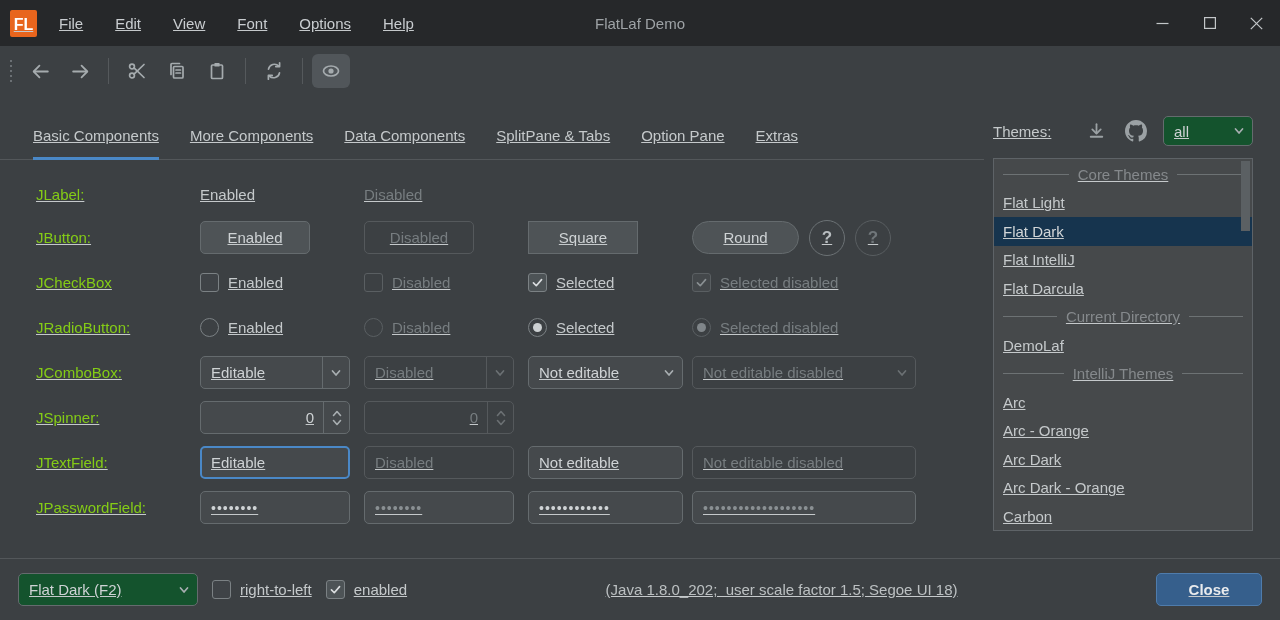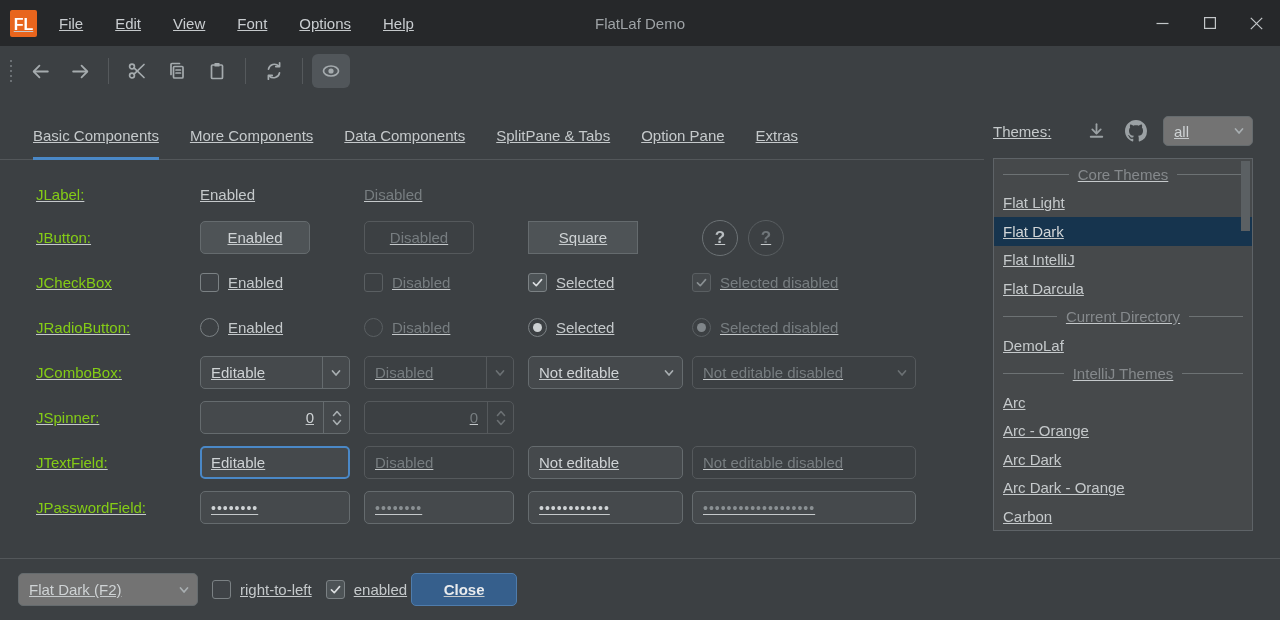--- a/index.html
+++ b/index.html
@@ -110,21 +110,21 @@
   }
   .combo .ctext { flex:1; padding:0 10px; white-space:nowrap; overflow:hidden; }
   .combo .carrow {
     width:27px; height:100%; display:flex; align-items:center; justify-content:center; flex-shrink:0;
   }
   .combo.editable .carrow { border-left:1px solid #656b6e; }
   .combo svg { stroke:#a8aeb1; fill:none; stroke-width:1.7; stroke-linecap:round; stroke-linejoin:round; }
   .combo.disabled { background:#3c4043; border-color:#55595c; color:#777d80; }
   .combo.disabled .carrow { border-color:#55595c; }
   .combo.disabled svg { stroke:#6b7073; }
-  .combo.flat { background:#737373; }
+  .combo.flat { background:#14532d; }
 
   .spinner {
     height:33px; background:#45494c; border:1px solid #656b6e; border-radius:5px;
     display:flex; align-items:center; overflow:hidden; color:#cfd3d5;
   }
   .spinner .stext { flex:1; text-align:right; padding:0 9px; }
   .spinner .sarrows {
     width:26px; height:100%; border-left:1px solid #656b6e; display:flex; flex-direction:column;
     align-items:center; justify-content:center; gap:2px; flex-shrink:0;
   }
@@ -306,20 +306,21 @@
           <div class="cell">
               <div class="btn">Enabled</div>
             </div>
           <div class="cell">
               <div class="btn disabled">Disabled</div>
             </div>
           <div class="cell">
               <div class="btn square">Square</div>
             </div>
           <div class="cell c4">
+            <div class="btn round">Round</div>
             <div class="help-btn">?</div>
             <div class="help-btn disabled">?</div>
           </div>
         </div>
 
         <div class="crow">
           <div class="c-label">JCheckBox</div>
           <div class="cell">
             <div class="cb">
               <span class="box"></span>
@@ -558,16 +559,17 @@
       <span>right-to-left</span>
     </div>
     <div class="cb checked">
       <span class="box">
           <svg width="13" height="13" viewBox="0 0 16 16">
             <polyline points="3,8.5 6.5,12 13,4.5"></polyline>
           </svg>
         </span>
       <span>enabled</span>
     </div>
+    <div class="status">(Java 1.8.0_202;  user scale factor 1.5; Segoe UI 18)</div>
     <div class="close-btn">Close</div>
   </div>
 
 </div>
 
 </body></html>

